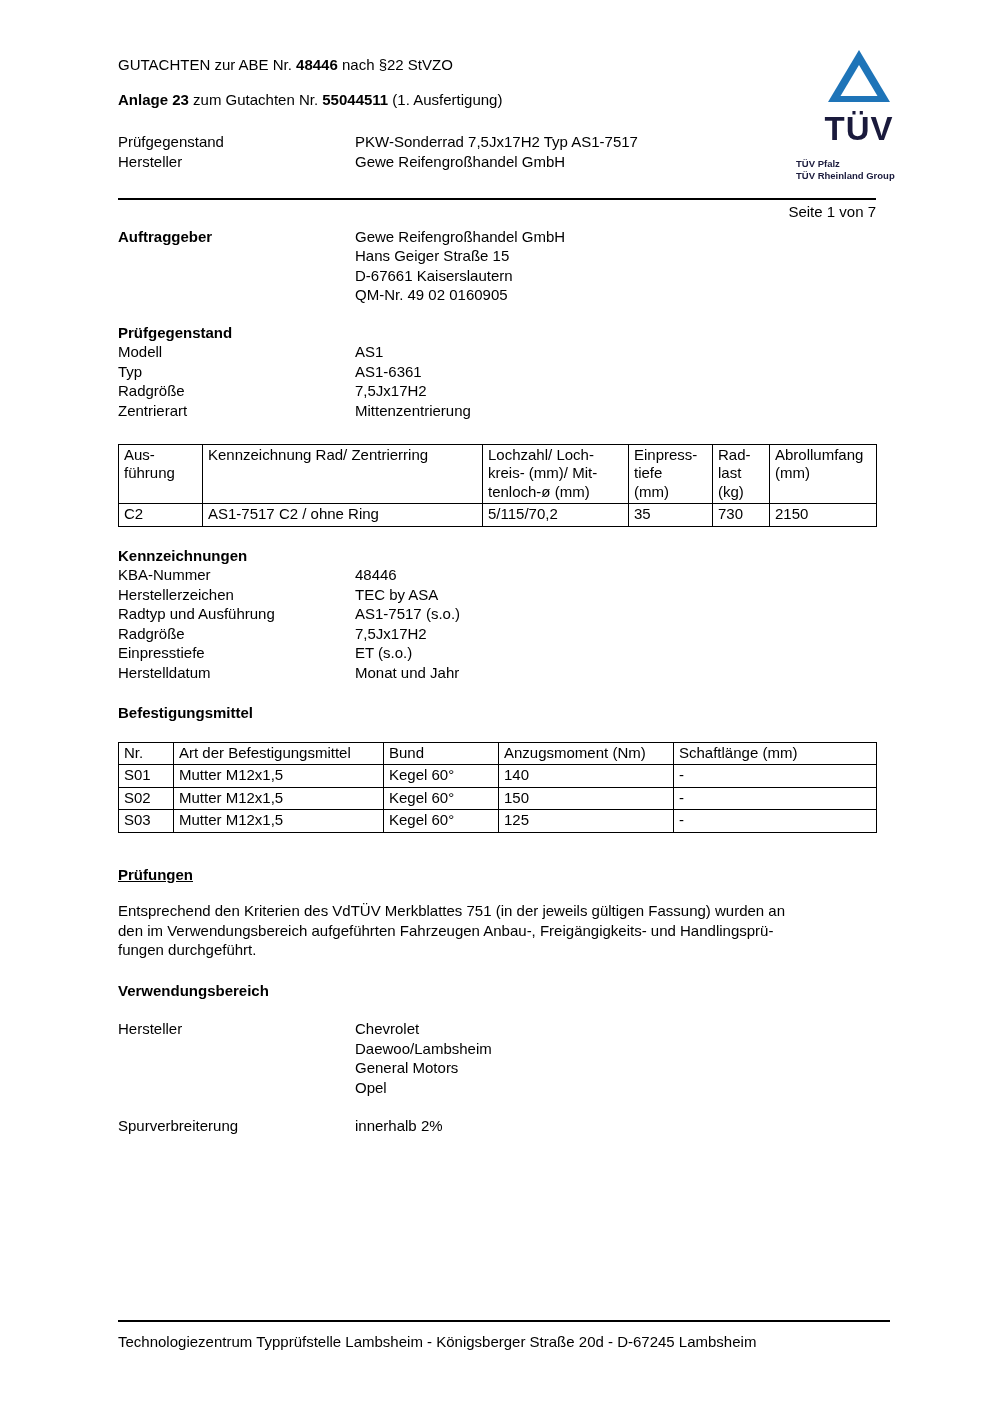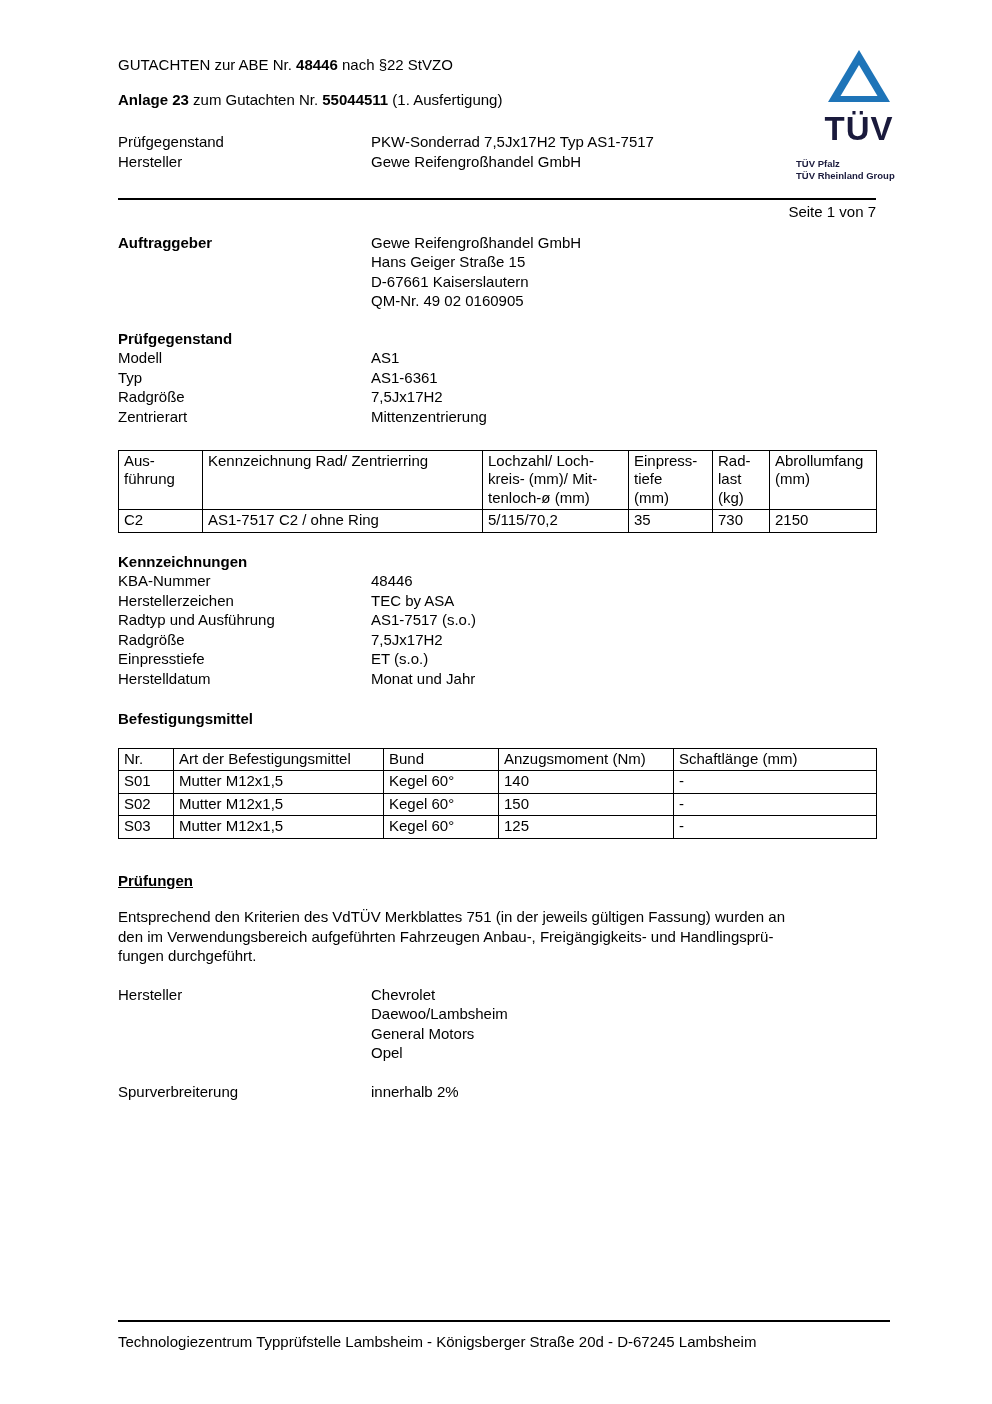--- a/index.html
+++ b/index.html
@@ -16,31 +16,31 @@
     overflow: hidden;
   }
   .content { padding: 55px 116px 0 118px; }
 
   .bold { font-weight: bold; }
   .pre { white-space: pre-line; }
 
   .line2 { margin-top: 15px; }
 
   .header-pairs { margin-top: 23px; }
-  .pair { display: flex; gap: 16px; }
+  .pair { display: flex; }
   .pair .lbl { width: 237px; flex: none; }
   .pair .val { flex: 1; }
 
   .header-rule {
     margin-top: 27px;
     border-top: 2px solid #000;
   }
   .seite { text-align: right; margin-top: 2px; }
 
-  .auftraggeber { margin-top: 11px; }
+  .auftraggeber { margin-top: 5px; }
   .pruefgegenstand-block { margin-top: 18px; }
 
   table {
     border-collapse: collapse;
     width: 758px;
     table-layout: fixed;
     padding-left: 18px;
   }
   th, td {
     border: 1.5px solid #000;
@@ -292,20 +292,21 @@
           <td>-</td>
         </tr>
       </tbody>
     </table>
 
     <div class="bold pruefungen-heading">Prüfungen</div>
     <div class="pruefungen-text pre">Entsprechend den Kriterien des VdTÜV Merkblattes 751 (in der jeweils gültigen Fassung) wurden an
 den im Verwendungsbereich aufgeführten Fahrzeugen Anbau-, Freigängigkeits- und Handlingsprü-
 fungen durchgeführt.</div>
 
+    <div class="bold verwendung-heading">Verwendungsbereich</div>
 
     <div class="hersteller-block pair">
       <div class="lbl">Hersteller</div>
       <div class="val">
         <div>Chevrolet</div>
         <div>Daewoo/Lambsheim</div>
         <div>General Motors</div>
         <div>Opel</div>
       </div>
     </div>

